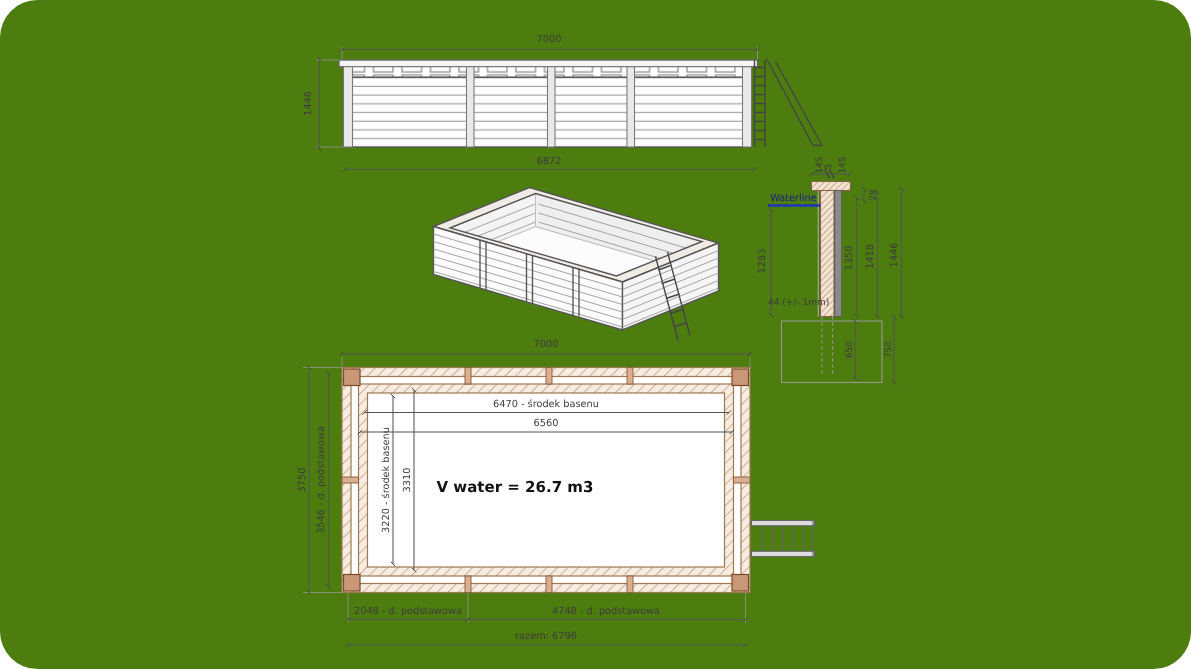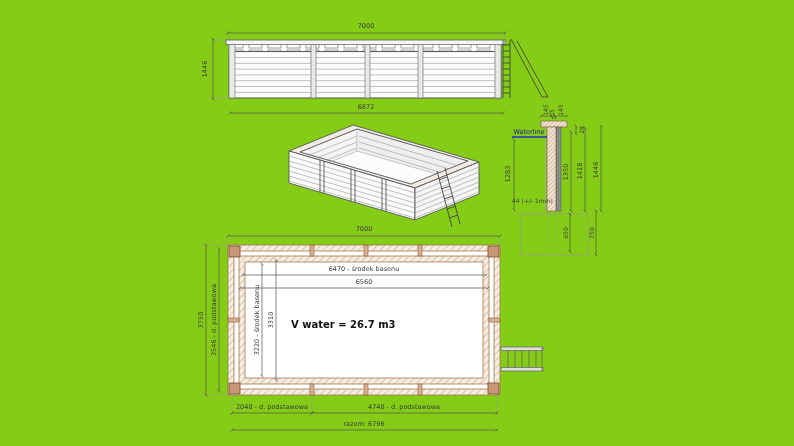--- a/index.html
+++ b/index.html
@@ -1,17 +1,17 @@
 <!DOCTYPE html>
 <html><head>
 <meta charset="utf-8">
 <style>
   html,body{margin:0;padding:0;background:#fff;}
-  #canvas{position:relative;width:794px;height:446px;background:#84cc16;overflow:hidden;
-          font-family:"DejaVu Sans",sans-serif;}
+  #canvas{position:relative;width:794px;height:446px;background:#4d7c0f;overflow:hidden;
+          font-family:"DejaVu Sans",sans-serif;border-radius:25px;}
   svg text{font-family:"DejaVu Sans",sans-serif;fill:#3c3c3c;}
   .dim{font-size:6.5px;}
   .dim-s{font-size:6px;}
   .vol{font-size:10px;font-weight:bold;fill:#111;}
   .wl{font-size:6.5px;fill:#1a1a8c;}
   .dl{stroke:#555;stroke-width:0.7;fill:none;marker-start:url(#tick);marker-end:url(#tick);}
   .thin{stroke:#9a9a9a;stroke-width:0.5;fill:none;}
   .edge{stroke:#555;stroke-width:0.9;fill:none;}
   .plank{stroke:#999;stroke-width:0.6;fill:none;}
   .lad{stroke:#444;stroke-width:0.9;fill:none;}

